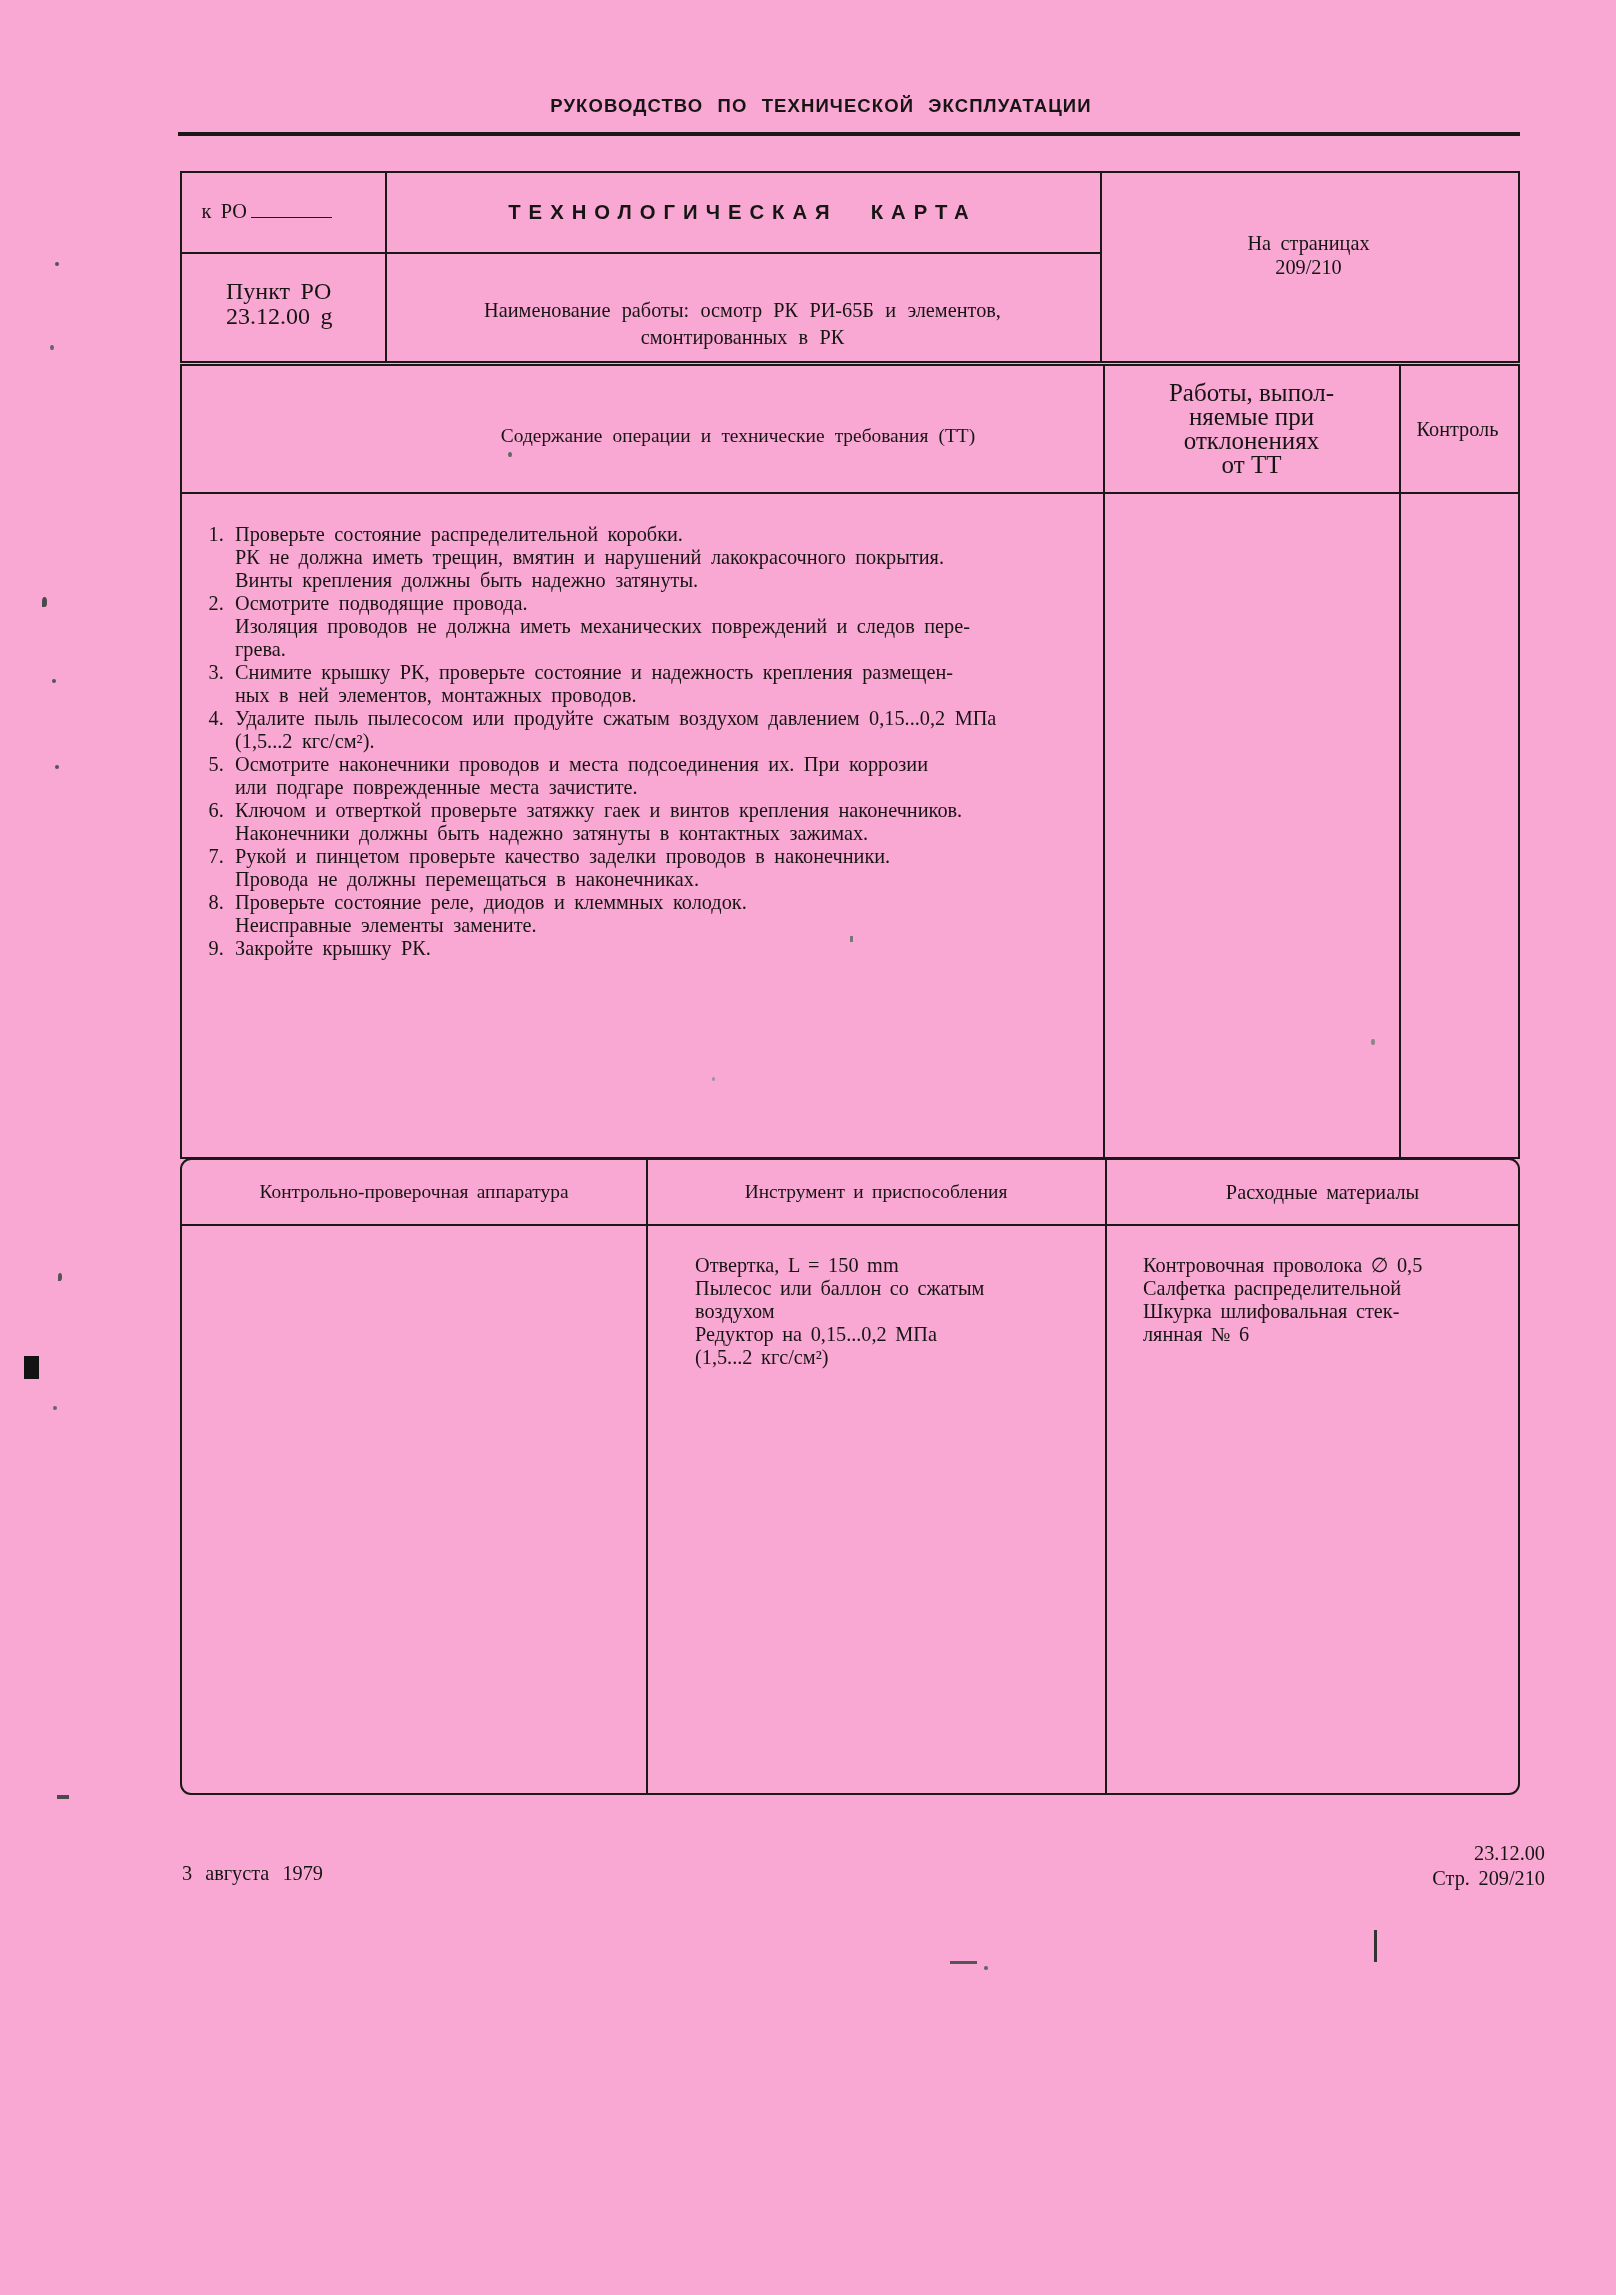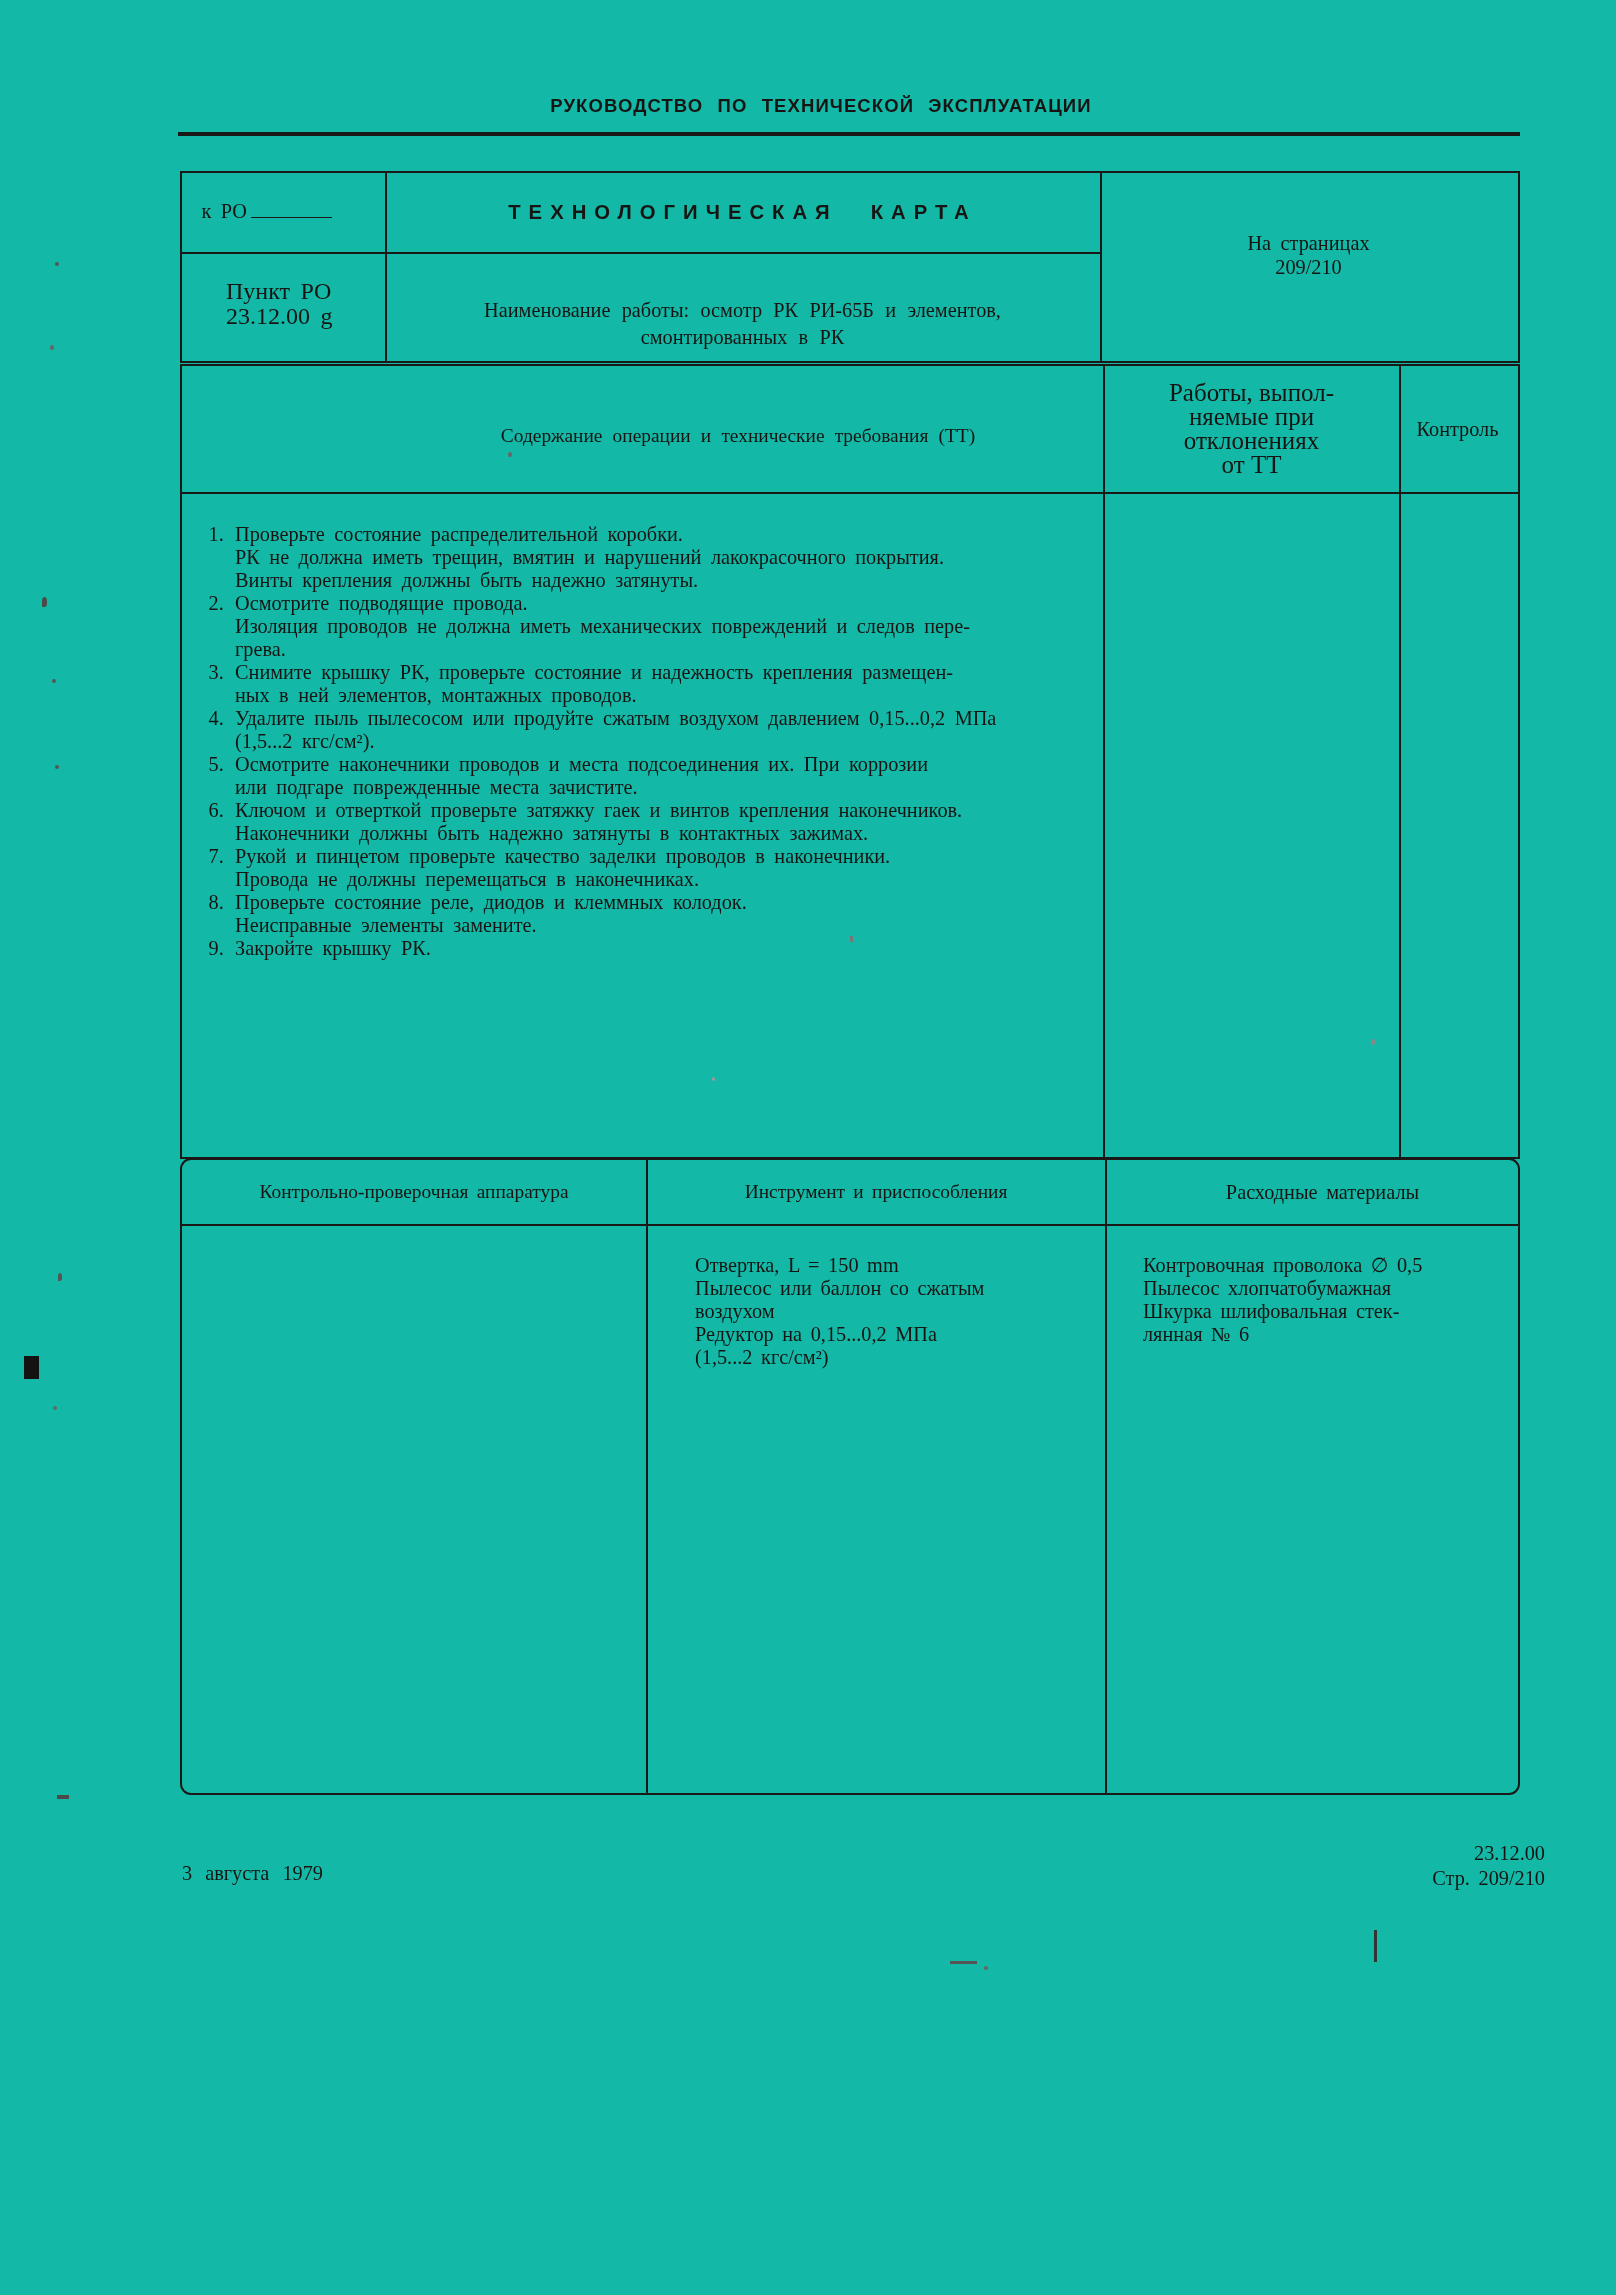--- a/index.html
+++ b/index.html
@@ -1,17 +1,17 @@
 <!DOCTYPE html>
 <html style="font-size:14px"><head>
 <meta charset="utf-8">
 <style>
   html,body{margin:0;padding:0;background:#888;}
   .page{
-    position:relative;width:1617px;height:2295px;background:#14b8a6;
+    position:relative;width:1617px;height:2295px;background:#f9a8d4;
     font-family:"Liberation Serif",serif;color:#171513;overflow:hidden;
   }
   .abs{position:absolute;}
   .running-head{
     top:95px;left:0;width:100%;text-align:center;
     font-family:"Liberation Sans",sans-serif;font-size:18.5px;font-weight:bold;
     letter-spacing:1.1px;word-spacing:8px;transform:translateX(12.4px);
   }
   .head-rule{left:178px;top:132px;width:1342px;height:3.5px;background:#1b1917;}
   .tbl{position:absolute;border:2.6px solid #1b1917;box-sizing:border-box;}
@@ -176,21 +176,21 @@
     <div class="cell tools-body">
       <div class="res-line">Отвертка, L = 150 mm</div>
       <div class="res-line">Пылесос или баллон со сжатым</div>
       <div class="res-line">воздухом</div>
       <div class="res-line">Редуктор на 0,15...0,2 МПа</div>
       <div class="res-line">(1,5...2 кгс/см²)</div>
     </div>
 
     <div class="cell mat-body">
       <div class="res-line">Контровочная проволока ∅ 0,5</div>
-      <div class="res-line">Пылесос хлопчатобумажная</div>
+      <div class="res-line">Салфетка распределительной</div>
       <div class="res-line">Шкурка шлифовальная стек-</div>
       <div class="res-line">лянная № 6</div>
     </div>
   </div>
 
   <div class="abs footer-date">3 августа 1979</div>
   <div class="abs footer-right">
     <div>23.12.00</div>
     <div>Стр. 209/210</div>
   </div>

